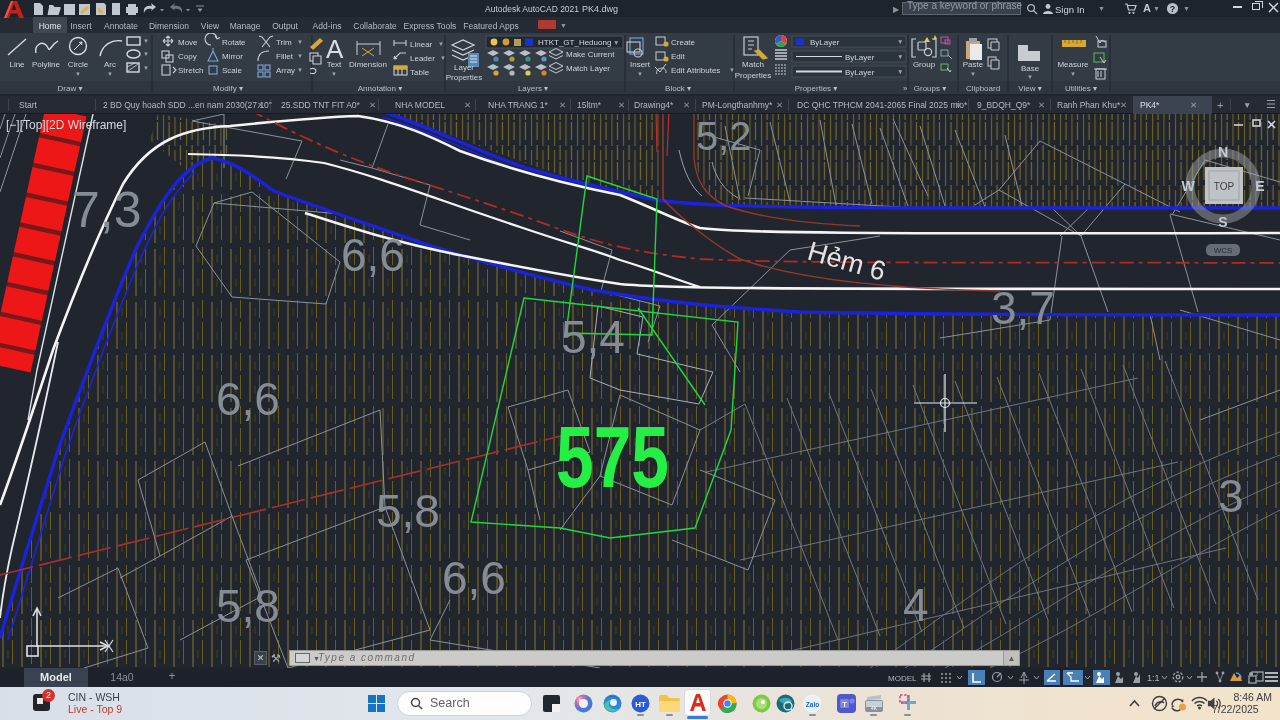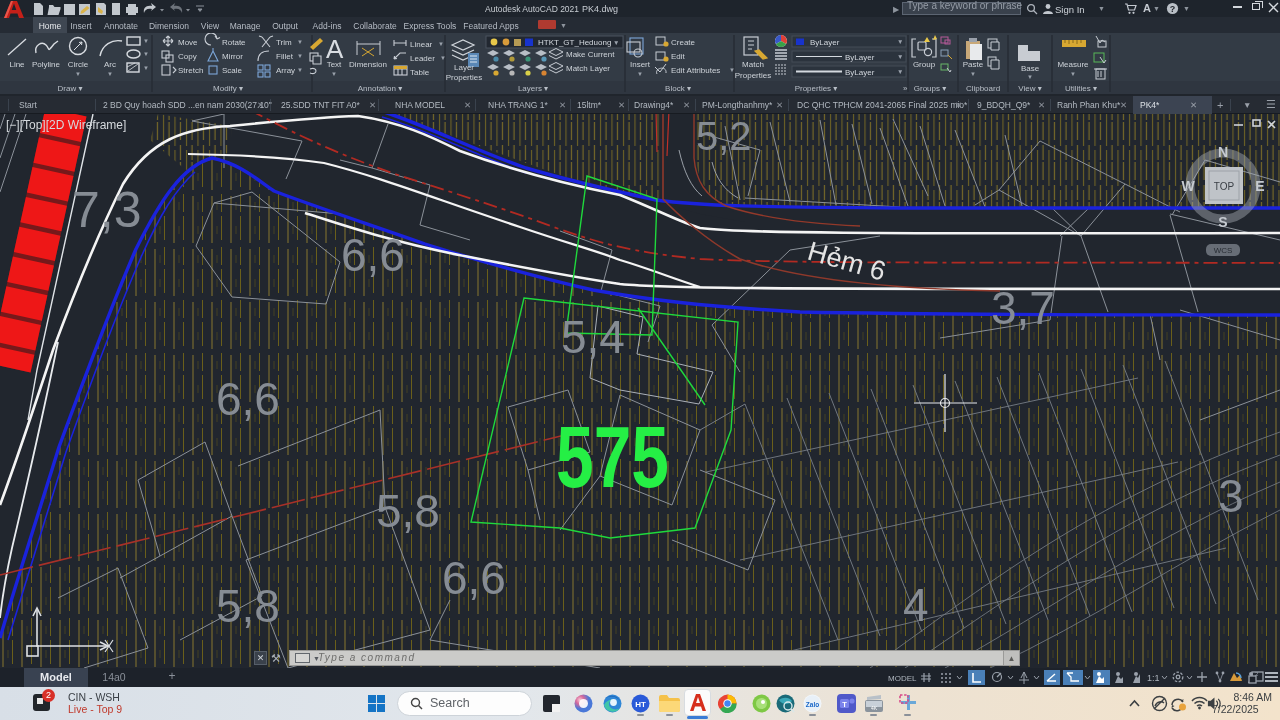--- a/index.html
+++ b/index.html
@@ -520,21 +520,21 @@
     <span class="abs" style="left:1140px;top:4px;color:#dde1e6">PK4*</span>
         <span class="abs" style="left:1190px;top:4px;color:#9aa0a9">✕</span>
     <span class="abs" style="left:1217px;top:3px;color:#9aa0a9;font-size:11px">+</span>
     <span class="abs" style="left:1243px;top:4px;color:#9aa0a9">▼</span>
     <span class="abs" style="left:1266px;top:2px;color:#9aa0a9;font-size:11px">☰</span>
   </div>
 </div>
 
 <div class="abs" id="statusrow" style="left:0;top:668px;width:1084px;height:19px;background:#1d222a">
   <div class="abs" style="left:24px;top:0;width:64px;height:19px;background:#394251;color:#e8eaee;font-size:11px;font-weight:bold;text-align:center;line-height:18px">Model</div>
-  <div class="abs" style="left:92px;top:0;width:44px;height:19px;color:#8a9099;font-size:10.5px;text-align:center;line-height:18px">14a0</div>
+  <div class="abs" style="left:100px;top:0;width:44px;height:19px;color:#8a9099;font-size:10.5px;text-align:center;line-height:18px">14a0</div>
   <div class="abs" style="left:164px;top:0;width:16px;height:19px;color:#8a9099;font-size:12px;text-align:center;line-height:17px">+</div>
   <svg class="abs" style="left:884px;top:0" width="396" height="19" viewBox="0 0 396 19" font-family="Liberation Sans, sans-serif">
     <text x="4" y="13" font-size="8" fill="#aeb5bd">MODEL</text>
     <g stroke="#9aa1ab" stroke-width="1.2" fill="none">
       <path d="M40,5 v9 M45,5 v9 M37,8 h10 M37,11 h10"></path>
       <g stroke="none" fill="#9aa1ab">
             <circle cx="58" cy="6" r="1"></circle>
             <circle cx="62" cy="6" r="1"></circle>
             <circle cx="66" cy="6" r="1"></circle>
             <circle cx="58" cy="10" r="1"></circle>

